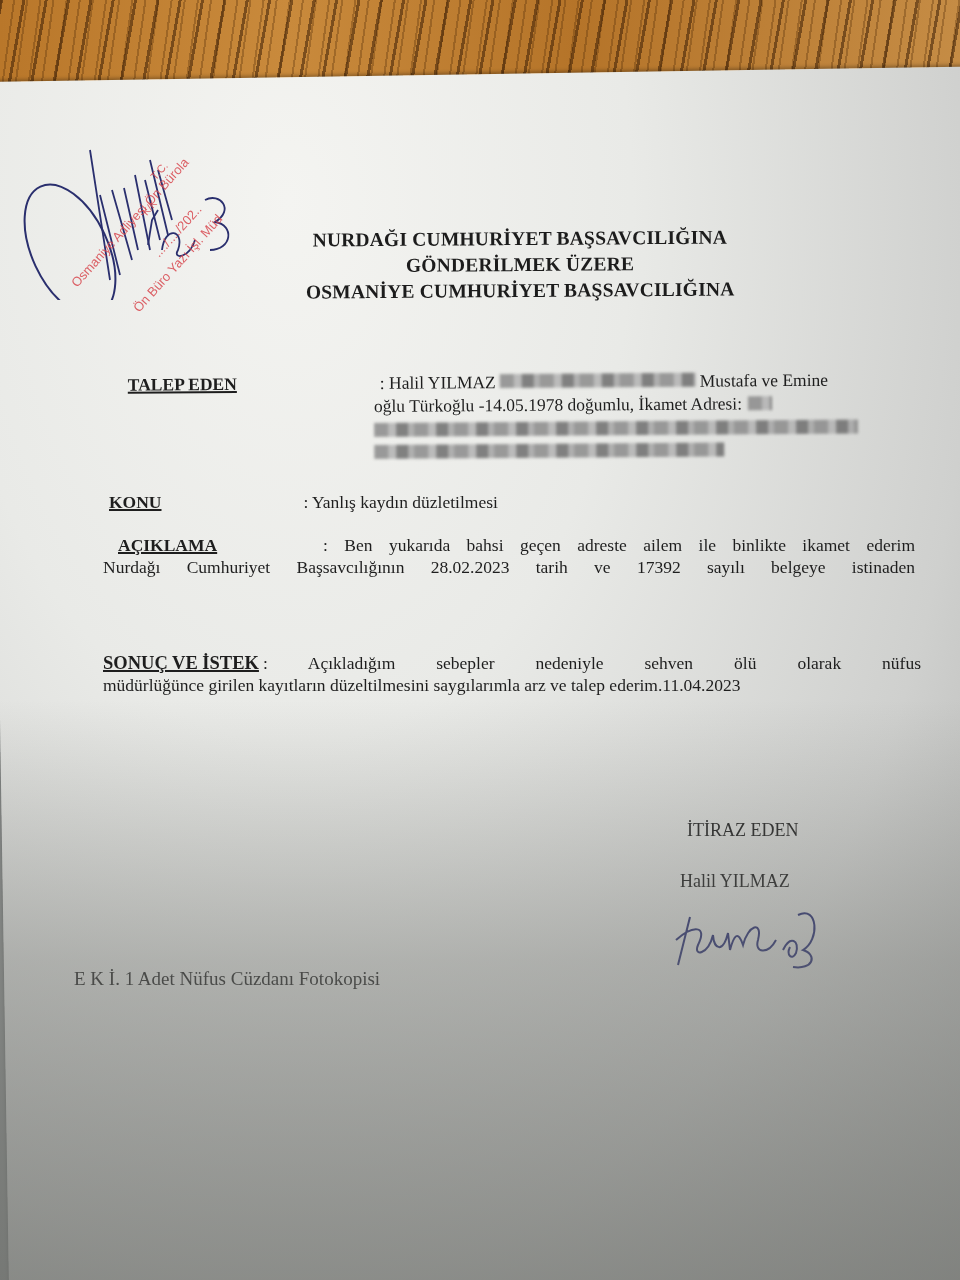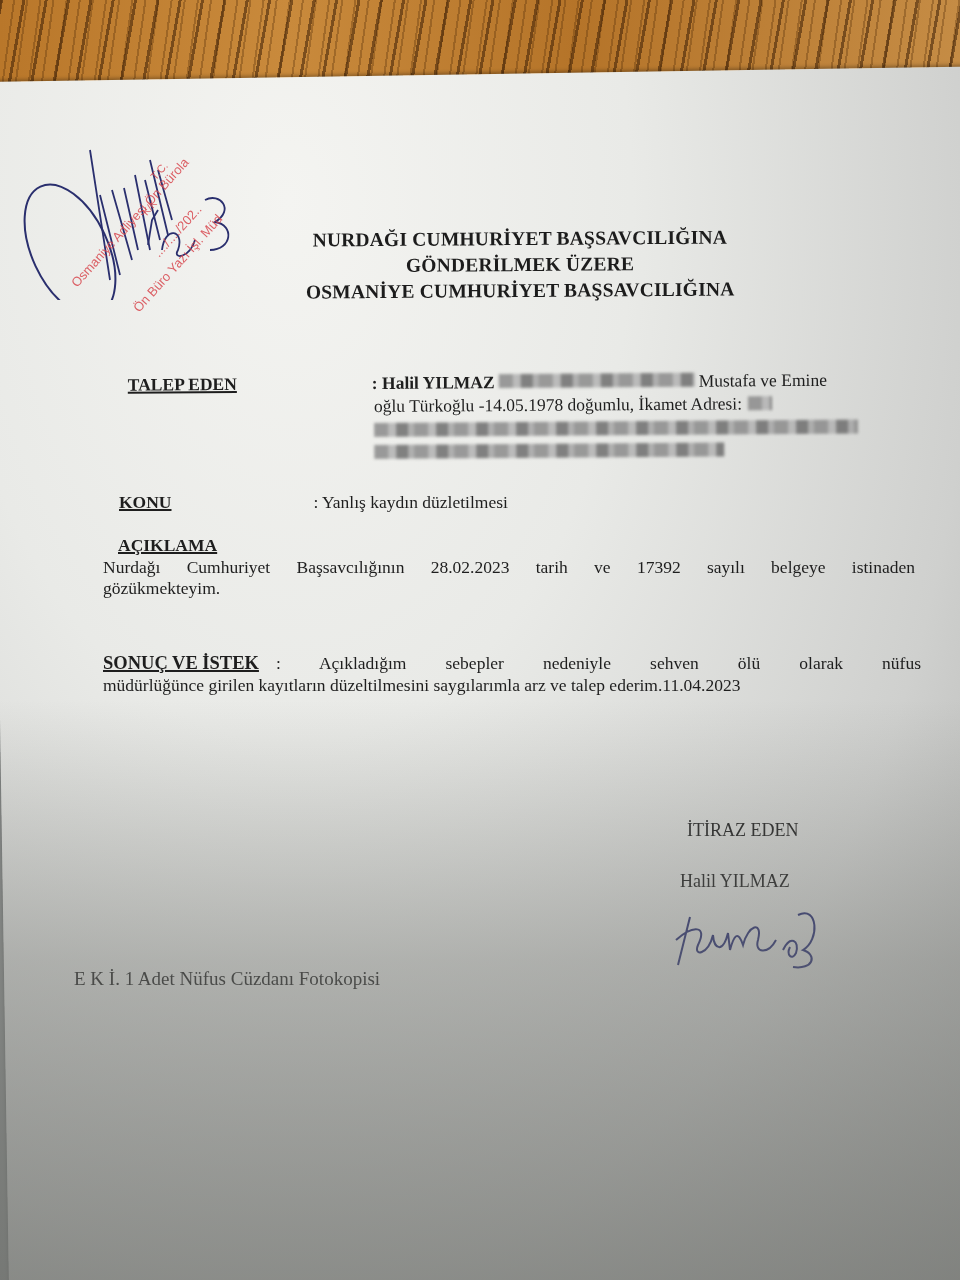--- a/index.html
+++ b/index.html
@@ -77,51 +77,51 @@
 
 <div class="heading ink">
   <div>NURDAĞI CUMHURİYET BAŞSAVCILIĞINA</div>
   <div>GÖNDERİLMEK ÜZERE</div>
   <div>OSMANİYE CUMHURİYET BAŞSAVCILIĞINA</div>
 </div>
 
 <div class="block row1" style="transform:rotate(-0.4deg);">
   <div style="display:flex;align-items:baseline;">
     <span class="label" style="width:240px;">TALEP EDEN</span>
-    <span style="font-weight:bold;margin-left:4px;">: Halil YILMAZ</span>
+    <span style="font-weight:normal;margin-left:12px;">: Halil YILMAZ</span>
     <span class="blur" style="width:196px;margin:0 4px;"></span>
     <span>Mustafa ve Emine</span>
   </div>
   <div style="margin-left:246px;margin-top:1px;display:flex;align-items:center;">
     <span>oğlu Türkoğlu -14.05.1978 doğumlu, İkamet Adresi:</span>
     <span class="blur" style="width:24px;margin-left:6px;"></span>
   </div>
   <div style="margin-left:246px;margin-top:6px;">
     <span class="blur" style="width:484px;display:block;"></span>
     <span class="blur" style="width:350px;display:block;margin-top:8px;"></span>
   </div>
 </div>
 
-<div class="block" style="left:119px;top:492px;width:600px;">
+<div class="block" style="left:109px;top:492px;width:600px;">
   <span class="label" style="width:190px;">KONU</span>
   <span>: Yanlış kaydın düzletilmesi</span>
 </div>
 
 <div class="block" style="left:103px;top:535px;width:812px;">
   <div class="justify" style="display:flex;">
     <span class="label" style="width:205px;margin-left:15px;">AÇIKLAMA</span>
+    <span class="justify" style="flex:1;">: Ben yukarıda bahsi geçen adreste ailem ile binlikte ikamet ederim</span>
   </div>
   <div class="justify">Nurdağı Cumhuriyet Başsavcılığının 28.02.2023 tarih ve 17392 sayılı belgeye istinaden</div>
-  <div>gözükmekteyim.</div>
 </div>
 
 <div class="block" style="left:103px;top:653px;width:818px;">
   <div style="display:flex;">
     <span class="label" style="font-size:18.5px;">SONUÇ VE İSTEK</span>
-    <span class="justify" style="flex:1;margin-left:17px;">:  Açıkladığım sebepler nedeniyle sehven ölü olarak nüfus</span>
+    <span class="justify" style="flex:1;margin-left:4px;">:  Açıkladığım sebepler nedeniyle sehven ölü olarak nüfus</span>
   </div>
   <div>müdürlüğünce girilen kayıtların düzeltilmesini saygılarımla arz ve talep ederim.11.04.2023</div>
 </div>
 
 <div class="signer" style="top:820px;left:687px;">İTİRAZ EDEN</div>
 <div class="signer" style="top:871px;left:680px;">Halil YILMAZ</div>
 <svg style="position:absolute;left:668px;top:895px;" width="160" height="80" viewBox="0 0 160 80">
   <path d="M10 70 L22 22 M8 45 C25 30 40 30 30 50 C25 62 40 60 45 40 C46 55 55 58 60 38 L62 55 C66 40 70 35 75 50 C80 30 95 25 90 45 C86 58 100 60 108 45" fill="none" stroke="#2a2f6e" stroke-width="2"></path>
   <path d="M115 55 C122 40 132 45 128 58 C124 66 118 60 122 52 M130 20 C150 10 152 45 135 55 C150 60 145 75 125 72" fill="none" stroke="#2a2f6e" stroke-width="2"></path>
 </svg>

